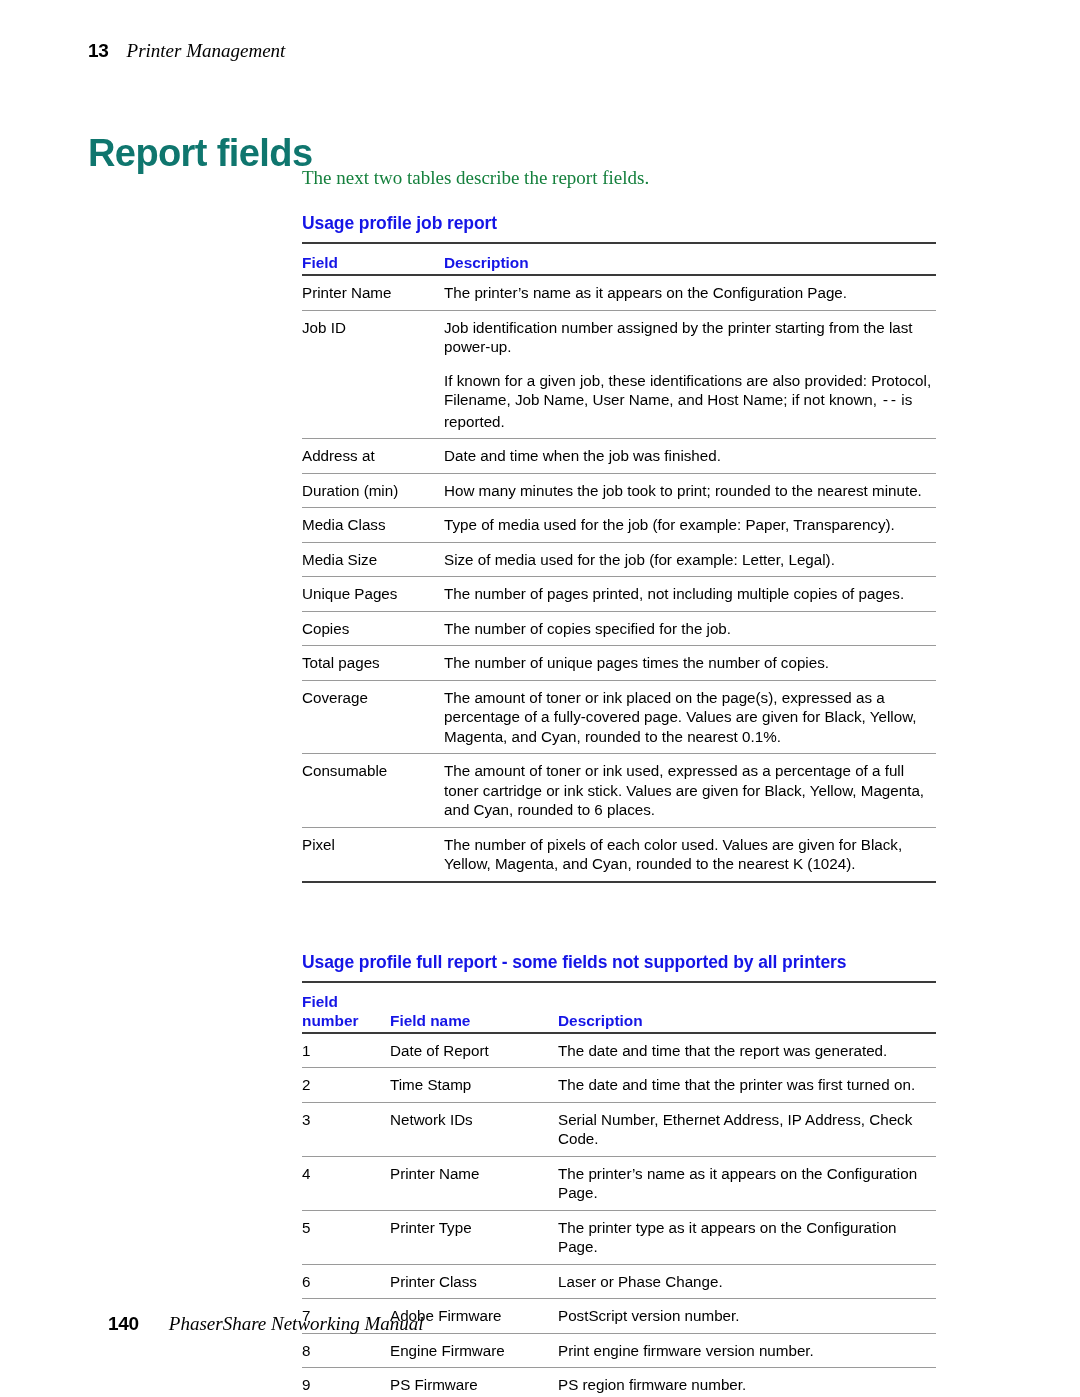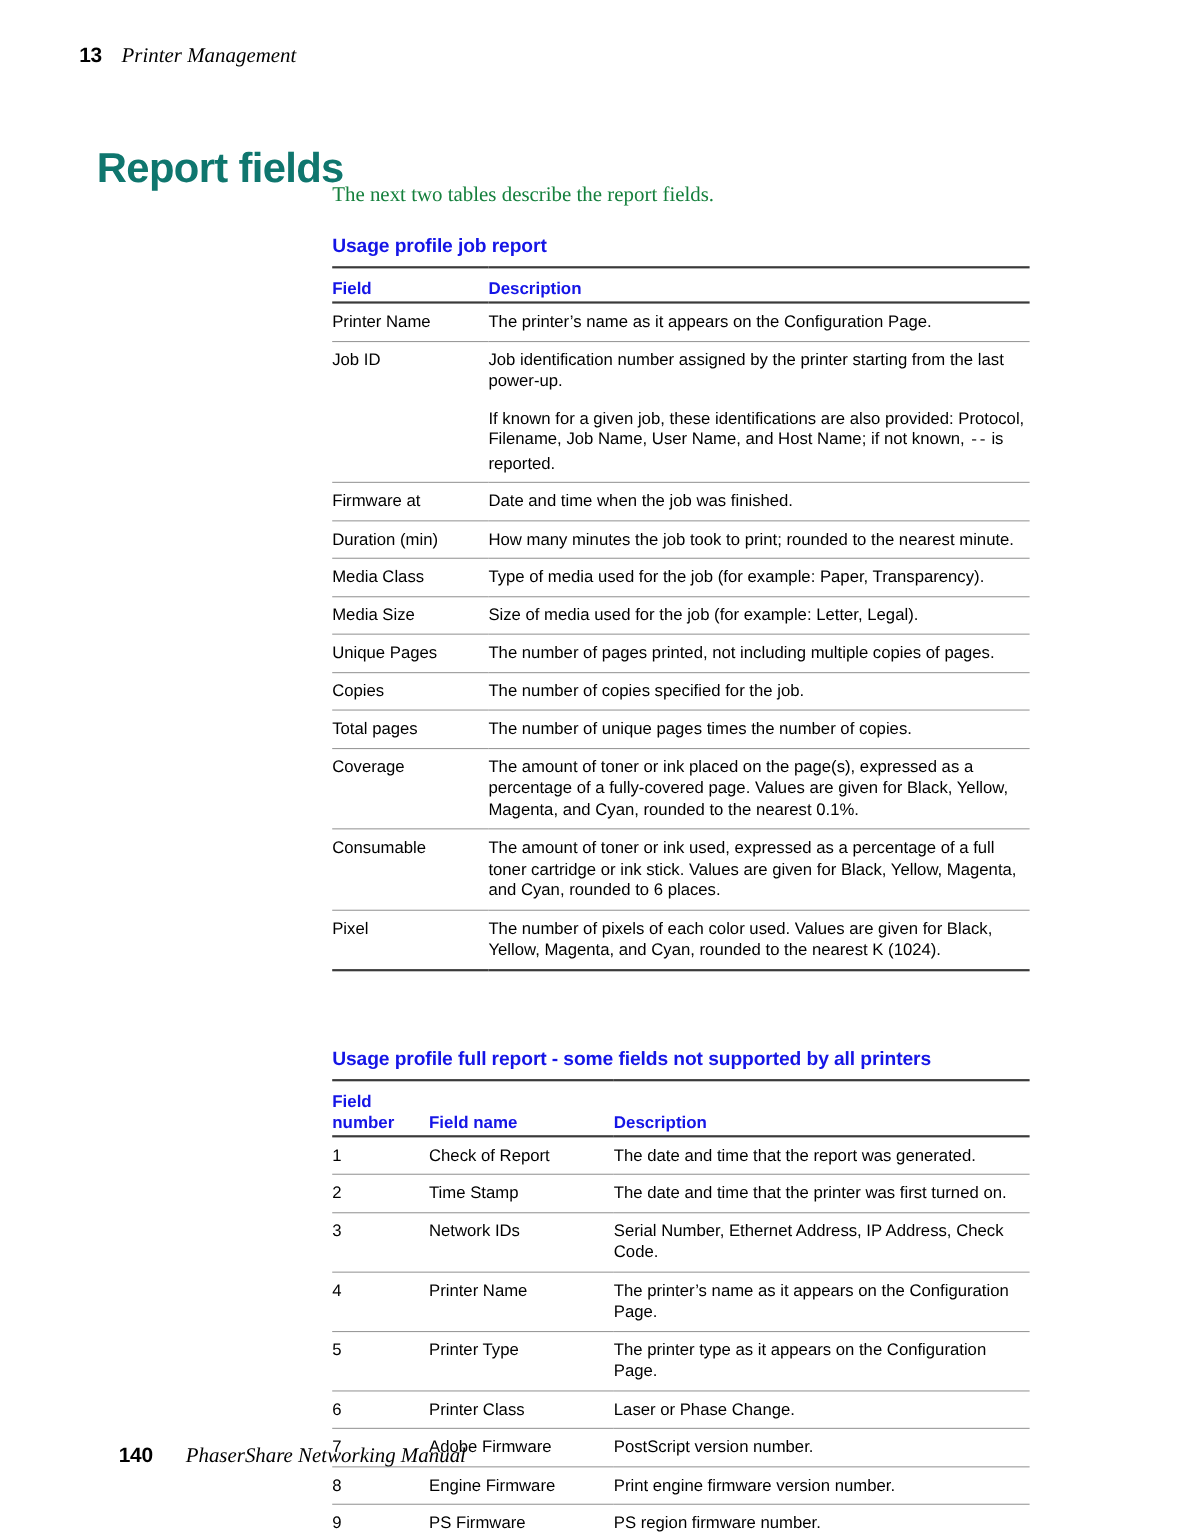--- a/index.html
+++ b/index.html
@@ -17,21 +17,21 @@
   }
 
   .page {
     position: absolute;
     inset: 0;
   }
 
   
   .runhead {
     position: absolute;
-    left: 72px;
+    left: 88px;
     top: 40px;
     display: flex;
     align-items: baseline;
   }
   .runhead-num {
     font-family: "Liberation Sans", sans-serif;
     font-weight: bold;
     font-size: 19px;
     letter-spacing: -0.3px;
     color: #000;
@@ -195,21 +195,21 @@
           <td class="cell-pad-r">Job ID</td>
           <td>Job identification number assigned by the printer starting from the last power-up.</td>
         </tr>
         <tr>
           <td class="cell-pad-r"></td>
           <td>
             <span>If known for a given job, these identifications are also provided: Protocol, Filename, Job Name, User Name, and Host Name; if not known, </span><span class="mono-dash">--</span><span> is reported.</span>
           </td>
         </tr>
         <tr>
-          <td class="cell-pad-r">Firmware at</td>
+          <td class="cell-pad-r">Address at</td>
           <td>Date and time when the job was finished.</td>
         </tr>
         <tr>
           <td class="cell-pad-r">Duration (min)</td>
           <td>How many minutes the job took to print; rounded to the nearest minute.</td>
         </tr>
         <tr>
           <td class="cell-pad-r">Media Class</td>
           <td>Type of media used for the job (for example: Paper, Transparency).</td>
         </tr>
@@ -264,21 +264,21 @@
             <span>Field name</span>
           </th>
           <th style="vertical-align:bottom;">
             <span>Description</span>
           </th>
         </tr>
       </thead>
       <tbody>
         <tr>
           <td>1</td>
-          <td class="cell-pad-r">Check of Report</td>
+          <td class="cell-pad-r">Date of Report</td>
           <td>The date and time that the report was generated.</td>
         </tr>
         <tr>
           <td>2</td>
           <td class="cell-pad-r">Time Stamp</td>
           <td>The date and time that the printer was first turned on.</td>
         </tr>
         <tr>
           <td>3</td>
           <td class="cell-pad-r">Network IDs</td>

